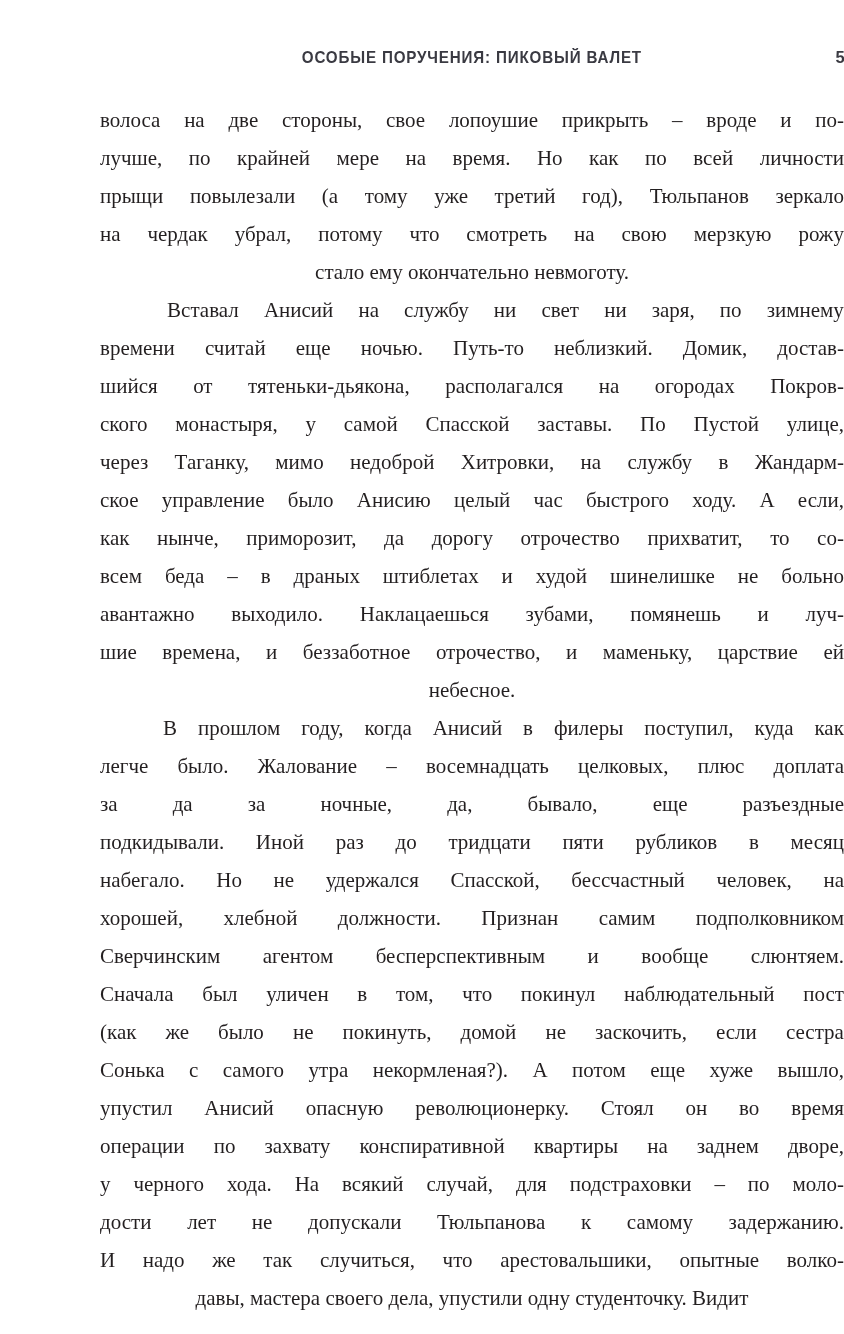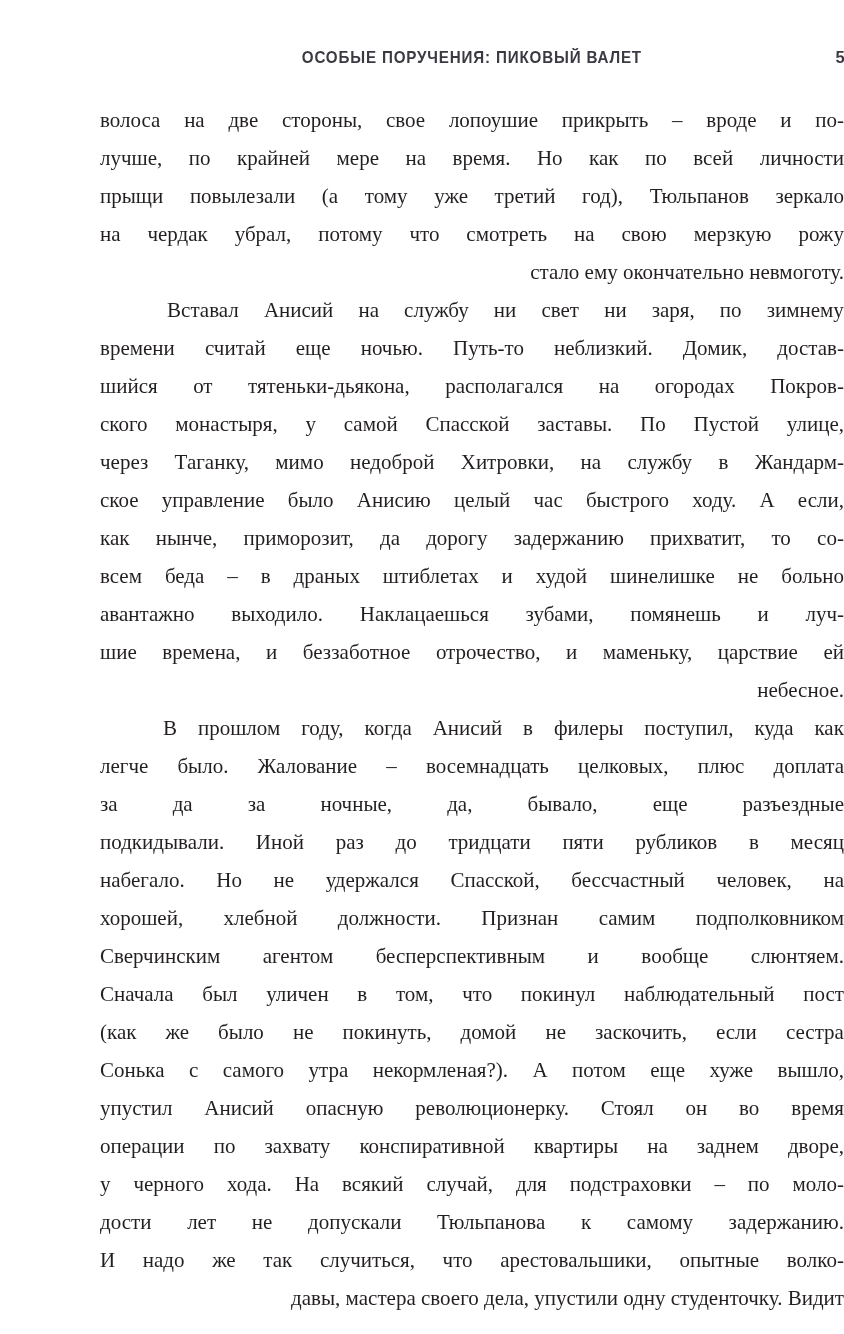--- a/index.html
+++ b/index.html
@@ -87,21 +87,21 @@
   .ln.j {
     display: flex;
     justify-content: space-between;
     white-space: normal;
   }
   .ln.j > span { display: inline-block; }
 
   
   .ln.last {
     display: block;
-    text-align: right;
+    text-align: center;
   }
 
   
   .ln.indent {
     text-indent: 0;
     padding-left: 42px;
   }
   .ln.indent.j { padding-left: 0; text-align: center; }
   .ln.indent.j::before {
     content: "";
@@ -239,21 +239,21 @@
           <span>ходу.</span>
           <span>А</span>
           <span>если,</span>
         </span>
         <span class="ln j">
           <span>как</span>
           <span>нынче,</span>
           <span>приморозит,</span>
           <span>да</span>
           <span>дорогу</span>
-          <span>задержанию</span>
+          <span>отрочество</span>
           <span>прихватит,</span>
           <span>то</span>
           <span>со-</span>
         </span>
         <span class="ln j">
           <span>всем</span>
           <span>беда</span>
           <span>–</span>
           <span>в</span>
           <span>драных</span>

